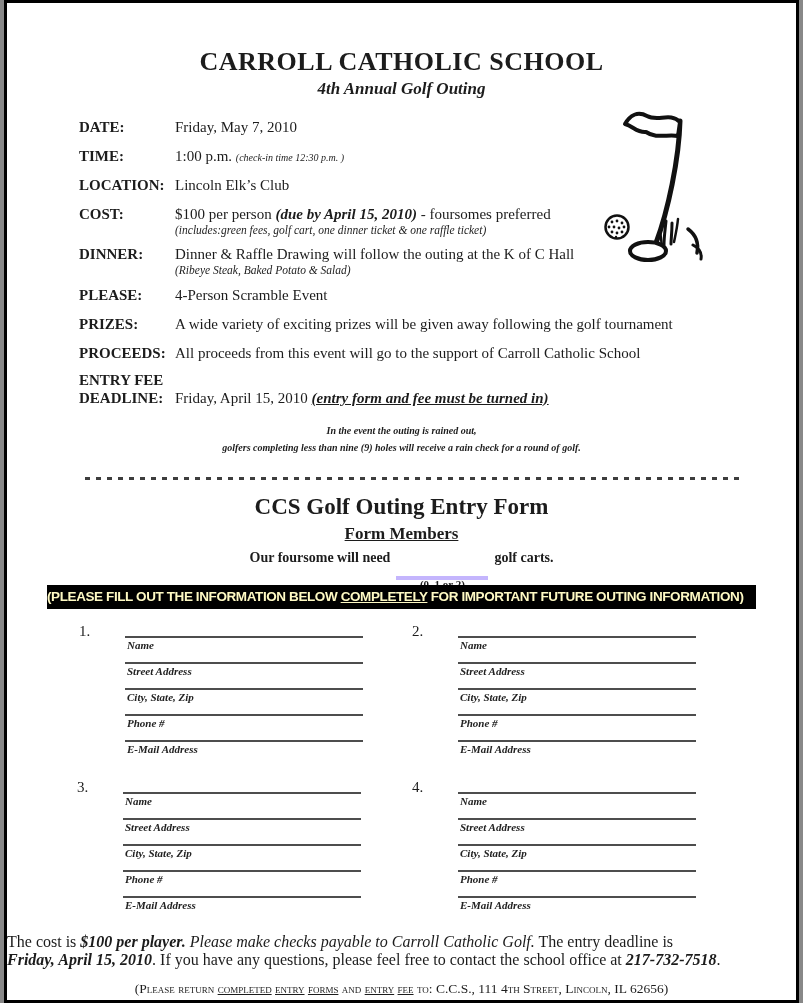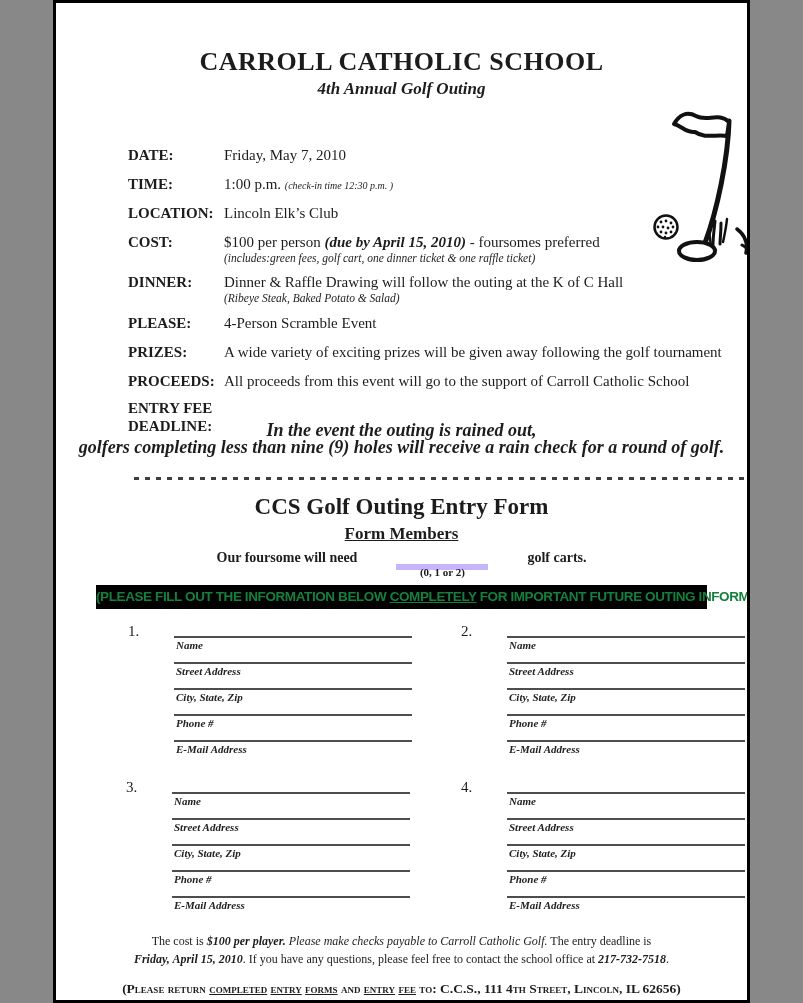--- a/index.html
+++ b/index.html
@@ -1,64 +1,64 @@
 <!DOCTYPE html>
 <html><head>
 <meta charset="utf-8">
 <style>
   html,body{margin:0;padding:0;background:#888;}
   .page{
-    position:relative;width:697px;height:1003px;background:#fff;
+    position:relative;width:795px;height:1003px;background:#fff;
     border:3px solid #000;box-sizing:border-box;
     font-family:"Liberation Serif","DejaVu Serif",serif;color:#1c1c1c;
     overflow:hidden;margin:0 auto;
   }
   
   .hdr{position:absolute;top:44px;left:0;right:0;text-align:center;}
   .title{font-size:26px;font-weight:bold;letter-spacing:.5px;}
   .subtitle{font-size:17px;font-weight:bold;font-style:italic;margin-top:2px;}
   
-  .drow{position:absolute;left:72px;font-size:15px;white-space:nowrap;margin-top:28px;}
+  .drow{position:absolute;left:72px;font-size:15px;white-space:nowrap;}
   .dlabel{font-weight:bold;display:inline-block;width:96px;white-space:normal;vertical-align:top;}
   .dnote{font-size:11.5px;font-style:italic;margin-left:96px;margin-top:1px;}
   .em{font-weight:bold;font-style:italic;}
   .note-inline{font-size:10px;font-style:italic;}
   .u{text-decoration:underline;}
   .drow-flex{display:flex;align-items:flex-end;}
   .dl2{font-weight:bold;width:96px;line-height:18px;}
   
   .rain{position:absolute;top:419px;left:0;right:0;text-align:center;
-        font-weight:bold;font-style:italic;font-size:18px;line-height:17px;}
+        font-weight:bold;font-style:italic;font-size:10px;line-height:17px;}
   
   .dashes{position:absolute;top:474px;left:78px;width:657px;height:3px;
           background:repeating-linear-gradient(to right,#3d3d3d 0 5px,transparent 5px 11px);}
   
   .ef-title{position:absolute;top:491px;left:0;right:0;text-align:center;font-size:23px;font-weight:bold;}
   .ef-sub{position:absolute;top:521px;left:0;right:0;text-align:center;font-size:17px;font-weight:bold;text-decoration:underline;}
   .carts{position:absolute;top:547px;left:0;right:0;display:flex;justify-content:center;
-         font-size:14px;font-weight:bold;gap:33px;}
-  .blankwrap{display:inline-block;position:relative;width:92px;border-bottom:6px solid #c4b5fd;
-             height:14px;margin:0 6px;}
+         font-size:14px;font-weight:bold;}
+  .blankwrap{display:inline-block;position:relative;width:92px;border-bottom:4px solid #c4b5fd;
+             height:14px;margin:12px 6px;}
   .hint{position:absolute;top:16px;left:0;right:0;text-align:center;font-size:11px;font-weight:bold;white-space:nowrap;}
   
-  .banner{position:absolute;top:582px;left:40px;right:40px;background:#000;color:#15803d;
+  .banner{position:absolute;top:582px;left:40px;right:40px;background:#000;color:#fef9c3;
           font-family:"Liberation Sans","DejaVu Sans",sans-serif;font-weight:bold;font-size:13.5px;
-          letter-spacing:-.4px;text-align:center;padding:4px 0 5px;white-space:nowrap;}
+          letter-spacing:-.4px;text-align:left;padding:4px 0 5px;white-space:nowrap;}
   
   .member{position:absolute;display:flex;}
   .mnum{width:46px;font-size:15px;}
   .fields{width:238px;}
   .fld{height:26px;}
   .line{height:13px;border-bottom:2px solid #4d4d4d;}
   .flab{font-size:11px;font-style:italic;line-height:11px;padding:2px 0 0 2px;color:#222;font-weight:bold;}
   
-  .foot{position:absolute;top:930px;left:0;right:0;text-align:center;font-size:12px;line-height:17.5px;}
+  .foot{position:absolute;top:930px;left:0;right:0;font-size:16px;line-height:17.5px;}
   .it{font-style:italic;}
   .bi{font-weight:bold;font-style:italic;}
-  .ret{position:absolute;top:978px;left:0;right:0;text-align:center;font-weight:bold;
+  .ret{position:absolute;top:978px;left:0;right:0;text-align:center;font-weight:normal;
        font-variant:small-caps;font-size:13.5px;}
   
   .golf{position:absolute;left:585px;top:106px;width:130px;height:158px;}
 </style>
 </head>
 <body>
 
 <div class="page">
 
   <div class="hdr">
@@ -128,20 +128,21 @@
 
   <div class="drow" style="top:342px">
     <span class="dlabel">PROCEEDS:</span><span>All proceeds from this event will go to the support of Carroll Catholic School</span>
   </div>
 
   <div class="drow drow-flex" style="top:368px">
     <div class="dl2">
       <div>ENTRY FEE</div>
       <div>DEADLINE:</div>
     </div>
+    <div><span>Friday, April 15, 2010 </span><span class="em u">(entry form and fee must be turned in)</span></div>
   </div>
 
   <div class="rain">
     <div>In the event the outing is rained out,</div>
     <div>golfers completing less than nine (9) holes will receive a rain check for a round of golf.</div>
   </div>
 
   <div class="dashes"></div>
 
   <div class="ef-title">CCS Golf Outing Entry Form</div>

